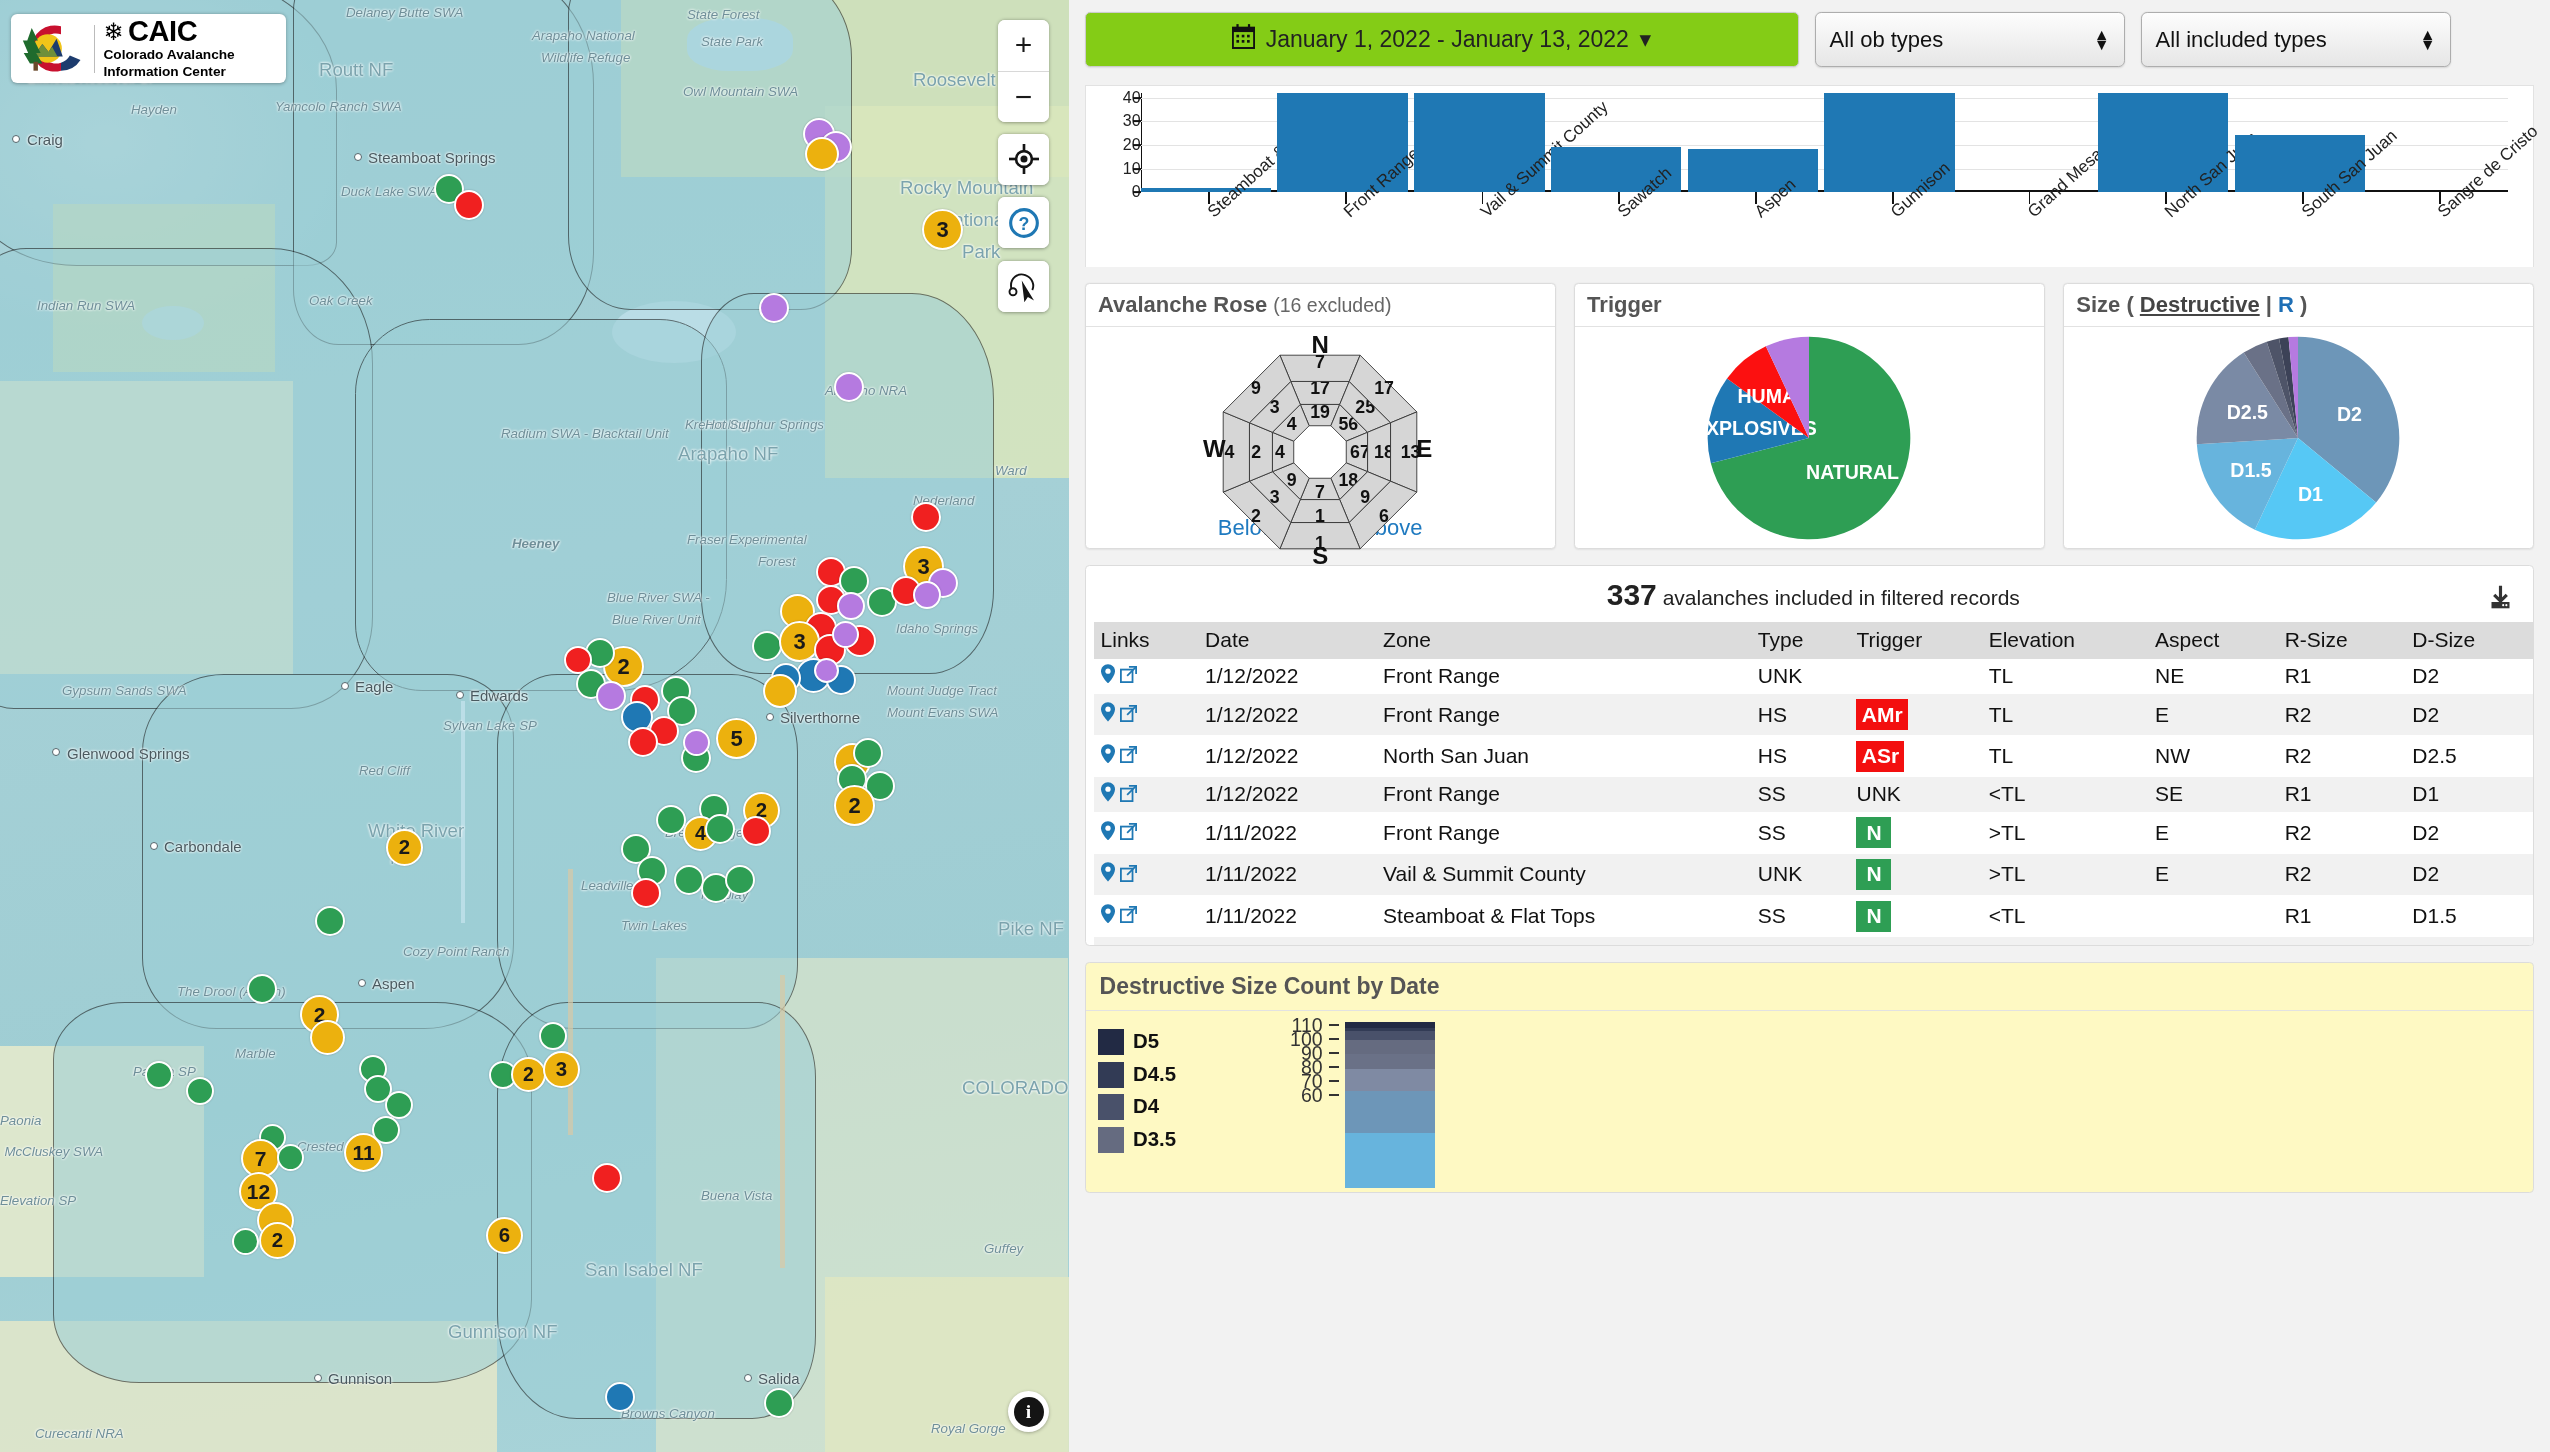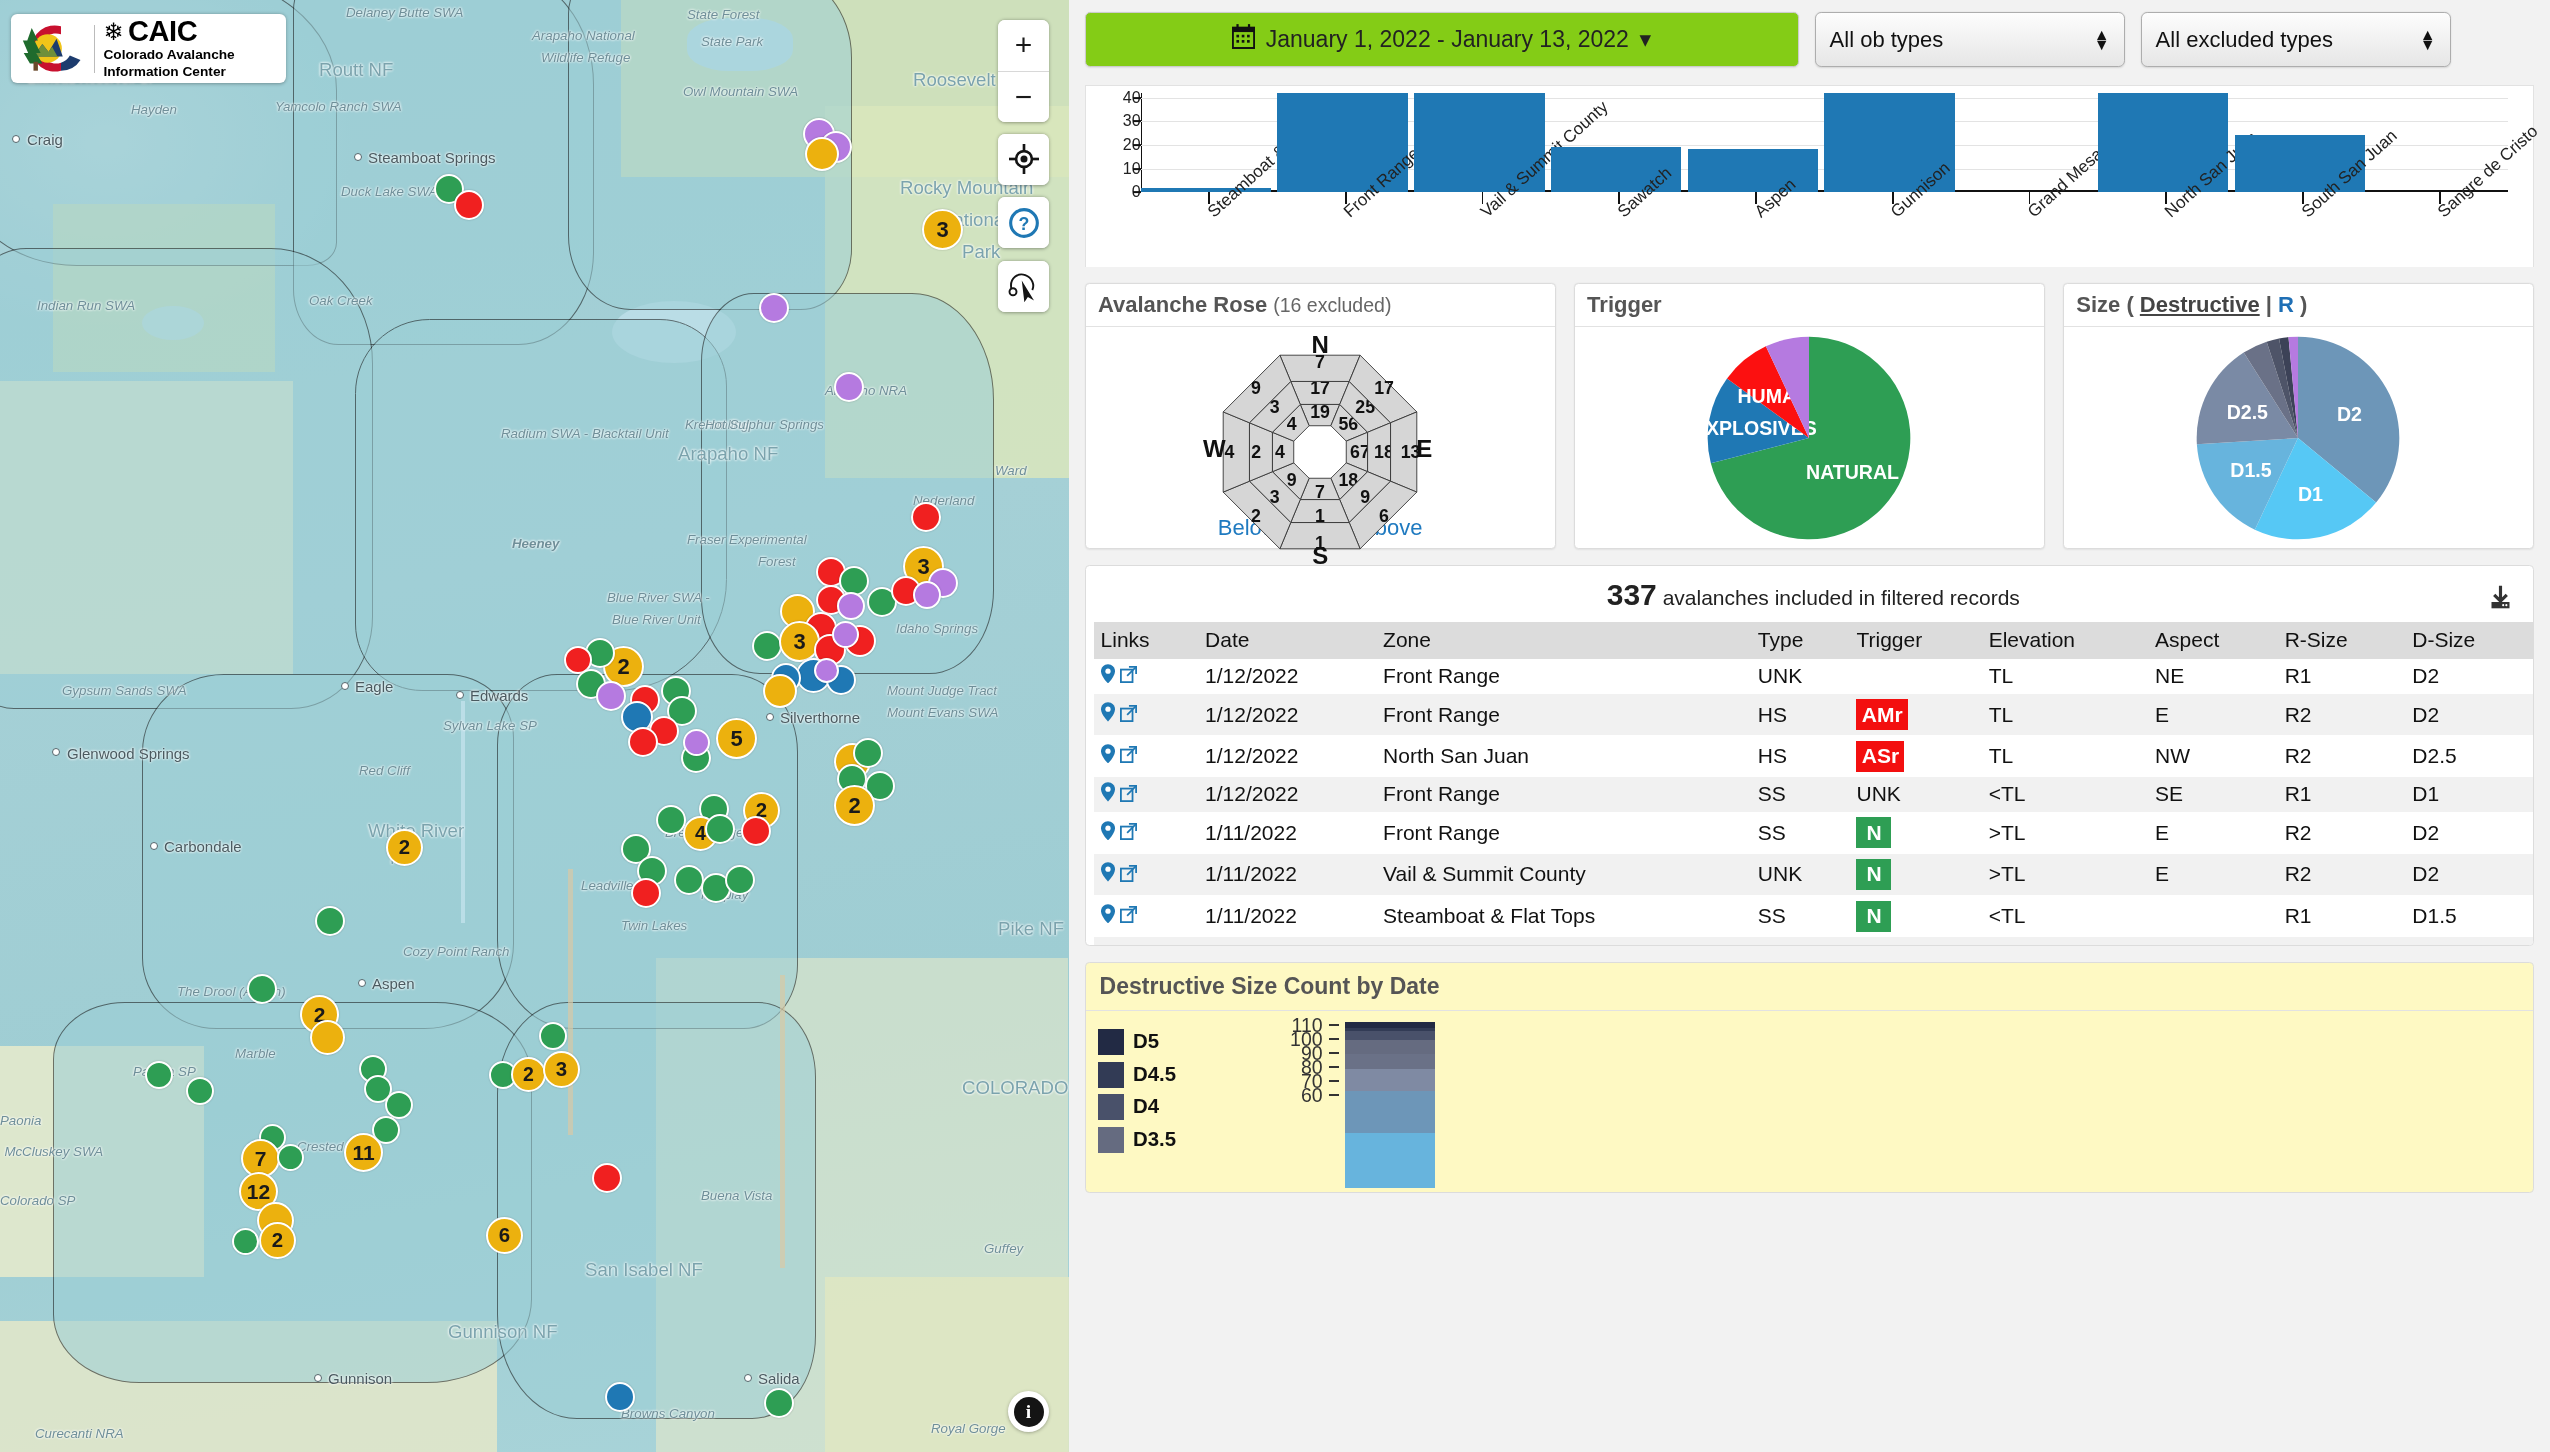--- a/index.html
+++ b/index.html
@@ -237,21 +237,21 @@
         <div class="maplbl big" style="left: 998px; top: 918px;">Pike NF</div>
         <div class="maplbl" style="left: 403px; top: 944px;">Cozy Point Ranch</div>
         <div class="maplbl town" style="left: 372px; top: 975px;">Aspen</div>
         <div class="town-dot" style="left: 358px; top: 979px;"></div>
         <div class="maplbl" style="left: 177px; top: 984px;">The Drool (Aspen)</div>
         <div class="maplbl" style="left: 235px; top: 1046px;">Marble</div>
         <div class="maplbl" style="left: 133px; top: 1064px;">Paonia SP</div>
         <div class="maplbl" style="left: 297px; top: 1139px;">Crested Butte</div>
         <div class="maplbl" style="left: 4.4px; top: 1144px;">McCluskey SWA</div>
         <div class="maplbl" style="left: 0px; top: 1113px;">Paonia</div>
-        <div class="maplbl" style="left: 0px; top: 1193px;">Colorado SP</div>
+        <div class="maplbl" style="left: 0px; top: 1193px;">Elevation SP</div>
         <div class="maplbl big" style="left: 962px; top: 1077px;">COLORADO</div>
         <div class="maplbl big" style="left: 448px; top: 1321px;">Gunnison NF</div>
         <div class="maplbl town" style="left: 328px; top: 1370px;">Gunnison</div>
         <div class="town-dot" style="left: 314px; top: 1374px;"></div>
         <div class="maplbl town" style="left: 758px; top: 1370px;">Salida</div>
         <div class="town-dot" style="left: 744px; top: 1374px;"></div>
         <div class="maplbl big" style="left: 585px; top: 1259px;">San Isabel NF</div>
         <div class="maplbl" style="left: 701px; top: 1188px;">Buena Vista</div>
         <div class="maplbl" style="left: 621px; top: 1406px;">Browns Canyon</div>
         <div class="maplbl" style="left: 984px; top: 1241px;">Guffey</div>
@@ -438,21 +438,21 @@
         <span>▾</span>
       </div>
       <div class="sel">
         <span>All ob types</span>
         <span class="spin">
             <span>▲</span>
             <span>▼</span>
           </span>
       </div>
       <div class="sel">
-        <span>All excluded types</span>
+        <span>All included types</span>
         <span class="spin">
             <span>▲</span>
             <span>▼</span>
           </span>
       </div>
     </div>
 
     <div class="zonechart">
       <div class="zc-plot" id="zc-plot">
           <div class="zc-axis"></div>

